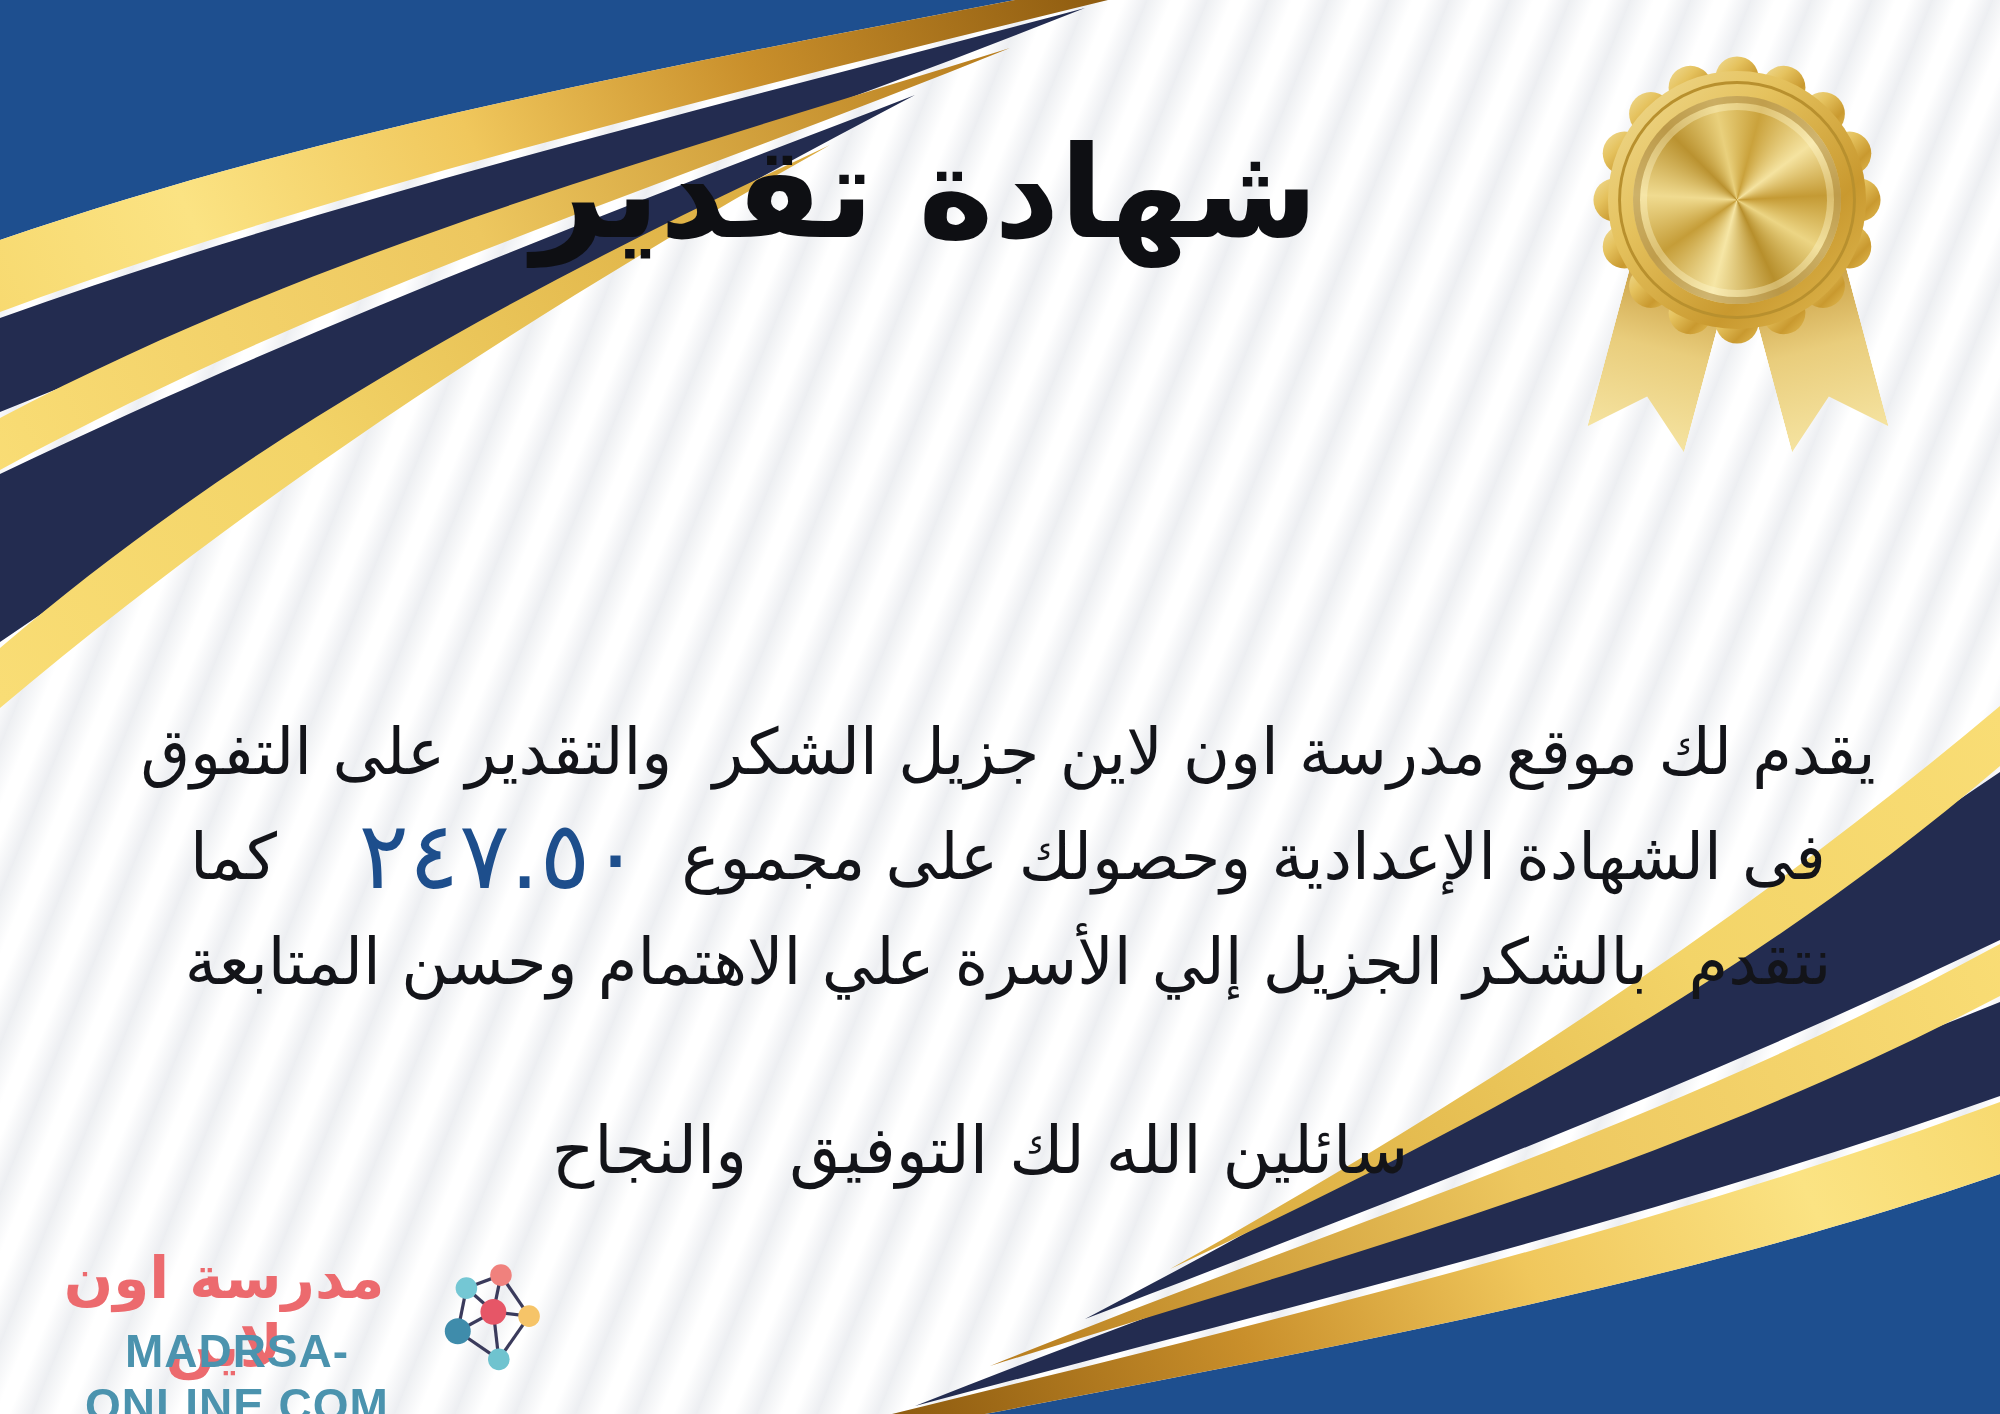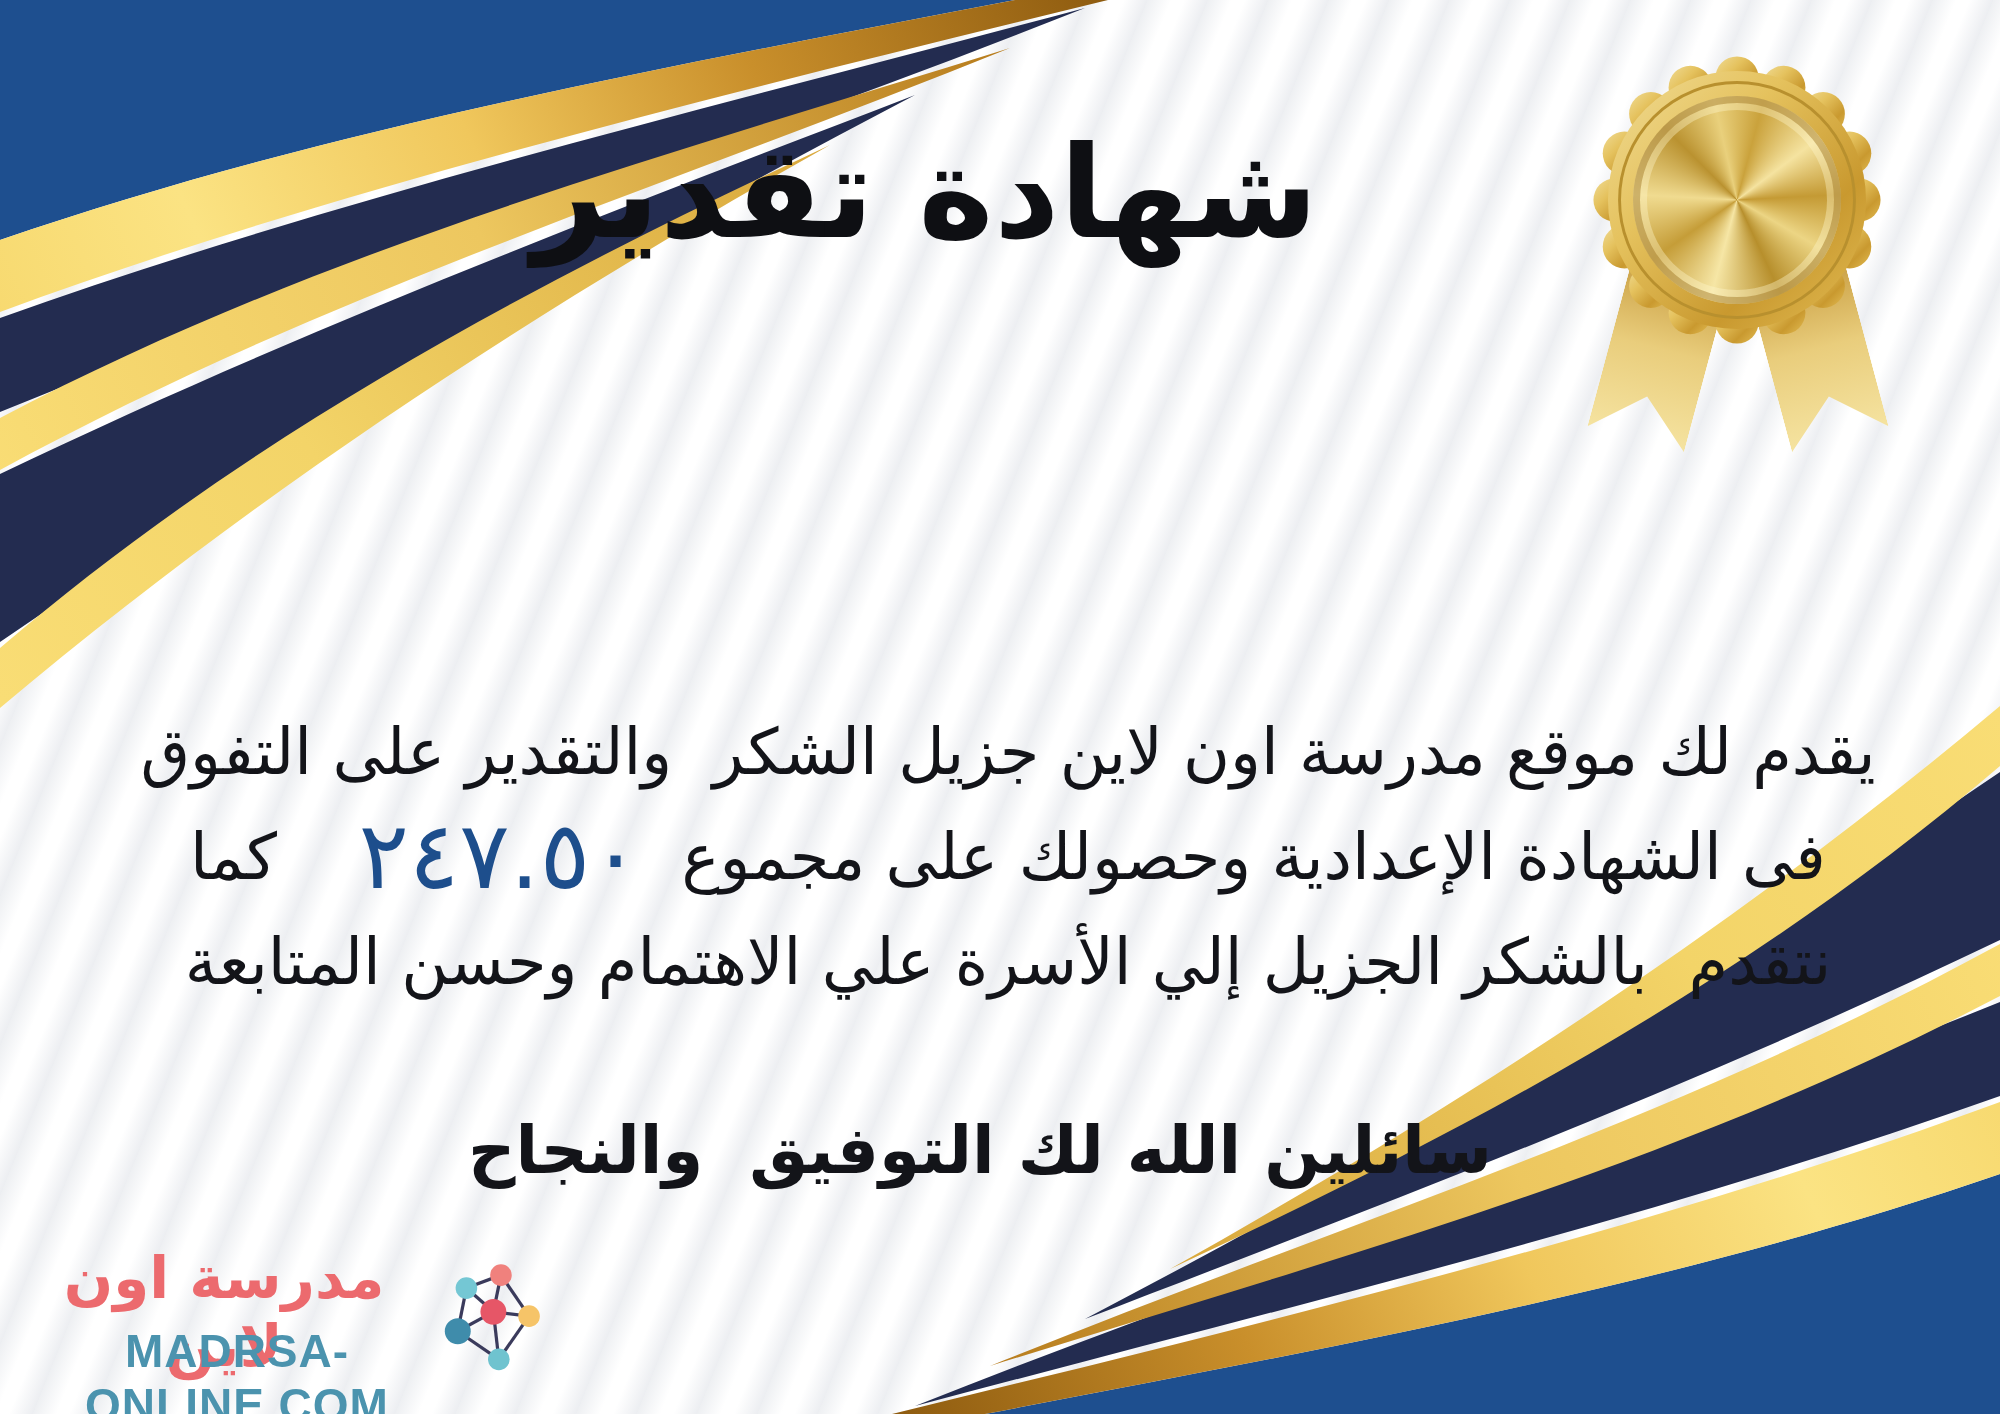--- a/index.html
+++ b/index.html
@@ -33,21 +33,21 @@
     position:absolute;top:700px;left:8px;width:2000px;
     text-align:center;direction:rtl;
     font-size:64px;line-height:1.64;color:#131419;font-weight:400;
   }
   .score{
     font-size:94px;line-height:1;color:#1d4e8c;vertical-align:-9px;letter-spacing:2px;
   }
   .closing{
     position:absolute;top:1112px;left:0;width:1960px;
     text-align:center;direction:rtl;
-    font-size:66px;color:#131419;font-weight:700;
+    font-size:66px;color:#131419;font-weight:400;
   }
 
   
   .medal{position:absolute;left:1570px;top:40px;width:335px;height:400px;}
   .ribbon{
     position:absolute;width:100px;height:170px;top:248px;
     background:linear-gradient(180deg,#caa045 0%,#e9cd7c 45%,#f5e3a0 100%);
     clip-path:polygon(0 0,100% 0,100% 100%,50% 74%,0 100%);
     z-index:1;
   }

